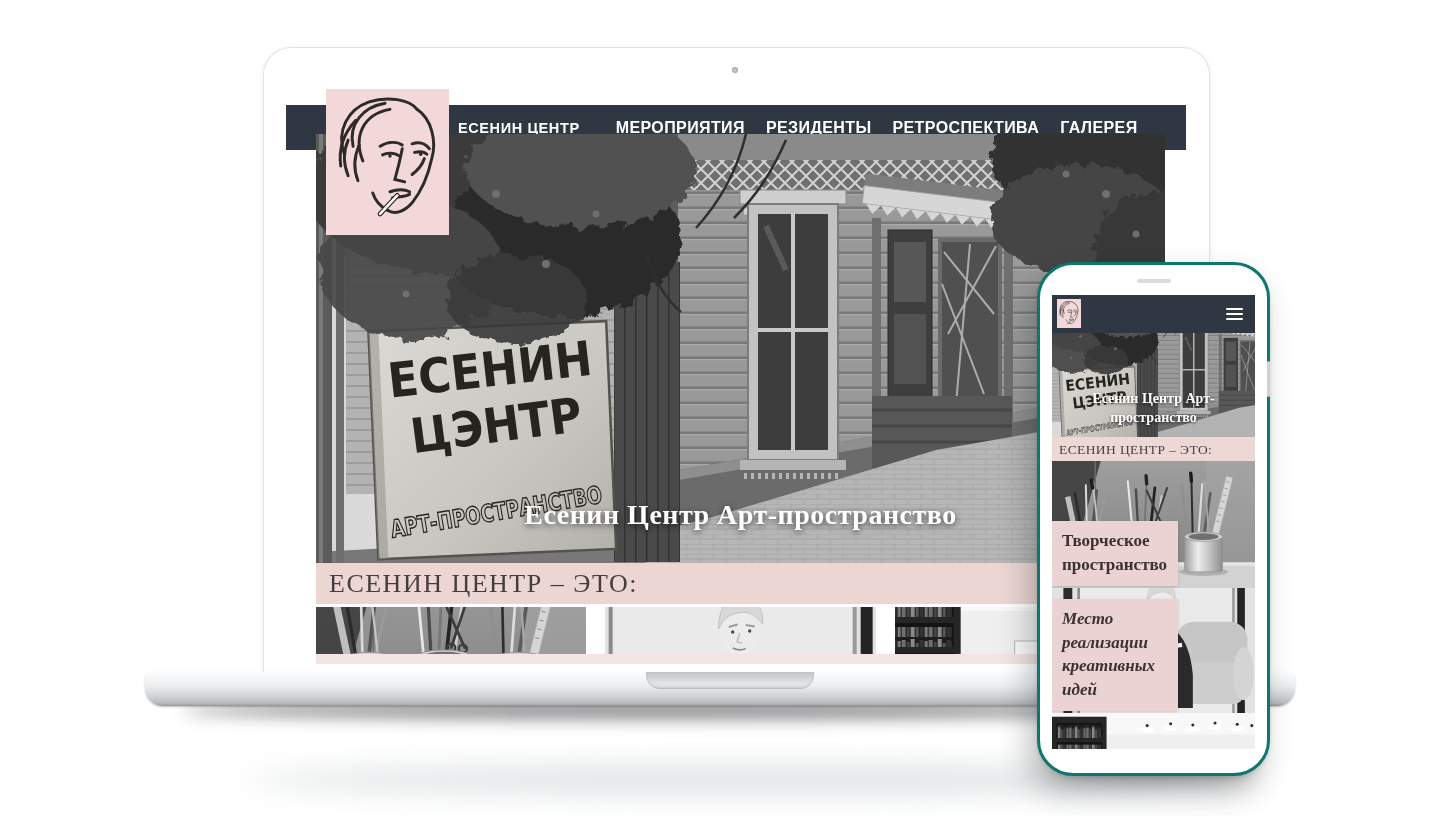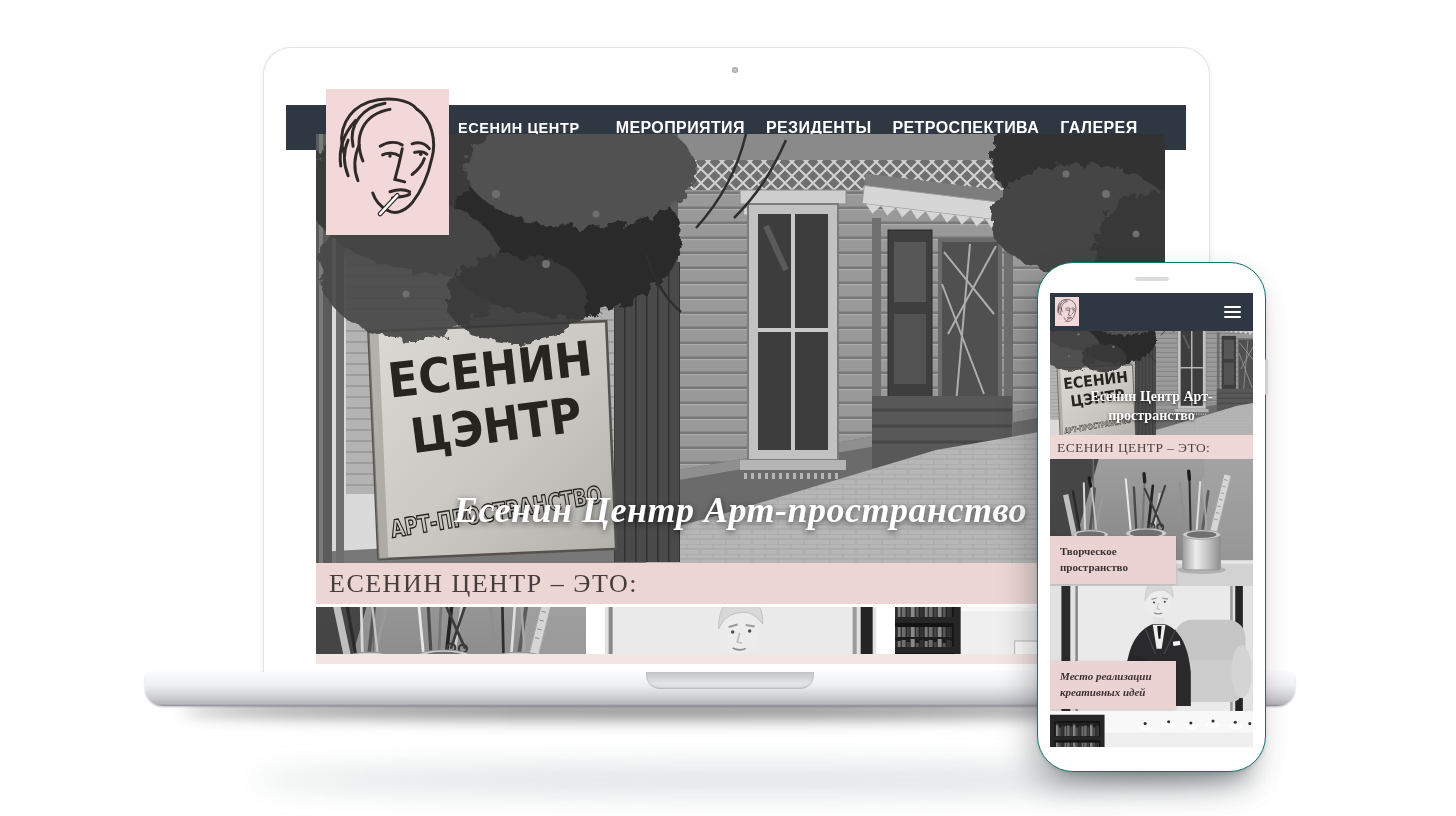--- a/index.html
+++ b/index.html
@@ -34,32 +34,32 @@
   .site-nav{display:flex;align-items:center;height:45px;padding-left:172px;}
   .nav-title{color:#ffffff;font-weight:bold;font-size:14.5px;letter-spacing:.6px;margin-right:36px;
              white-space:nowrap;cursor:pointer;}
   .nav-link{color:#ffffff;font-weight:bold;font-size:16px;letter-spacing:.4px;margin-right:21px;
             white-space:nowrap;cursor:pointer;}
   .logo-badge{left:40px;top:-2px;width:123px;height:148px;background:#f3d8da;z-index:6;}
   .logo-badge svg{display:block;width:100%;height:100%;}
   .hero{left:30px;top:45px;width:849px;height:429px;overflow:hidden;background:#d9d9d9;}
   .hero svg{display:block;width:100%;height:100%;}
   .hero-title{left:0;bottom:32px;width:100%;text-align:center;color:#ffffff;
-              font-family:"Liberation Serif","DejaVu Serif",serif;font-weight:bold;font-size:36px;
-              letter-spacing:.5px;text-shadow:0 2px 6px rgba(0,0,0,.6);font-style:italic;}
+              font-family:"Liberation Serif","DejaVu Serif",serif;font-weight:bold;font-size:28px;
+              letter-spacing:.5px;text-shadow:0 2px 6px rgba(0,0,0,.6);}
   .section-band{left:30px;top:474px;width:849px;height:41px;background:#ecd6d4;}
   .section-band span{display:block;line-height:42px;padding-left:13px;color:#453d3d;
               font-family:"Liberation Serif","DejaVu Serif",serif;font-size:26px;letter-spacing:1.5px;}
   .thumb-row{left:30px;top:518px;width:849px;height:47px;display:flex;gap:19px;}
   .thumb{flex:1;overflow:hidden;background:#cfcfcf;}
   .thumb svg{display:block;width:100%;height:100%;}
   .viewport-footer{left:30px;top:565px;width:849px;height:10px;background:#f3e5e4;}
 
   
-  #phone{left:1037px;top:262px;width:227px;height:508px;background:#ffffff;border:1px solid #0f766e;
+  #phone{left:1037px;top:262px;width:227px;height:508px;background:#ffffff;border:3px solid #0f766e;
          border-radius:36px;z-index:10;box-shadow:-8px 16px 30px rgba(40,42,46,.30),0 2px 4px rgba(0,0,0,.12);}
   #phone-speaker{left:97px;top:14px;width:34px;height:4px;background:#dcdcde;border-radius:2px;}
   #phone-btn{right:-2.5px;top:96px;width:3px;height:36px;background:#d2d2d5;border-radius:2px;}
   #phone-screen{left:12px;top:30px;width:203px;height:454px;background:#ffffff;overflow:hidden;}
   .m-header{left:0;top:0;width:203px;height:38px;background:#2e3742;}
   .m-logo{left:5px;top:4px;width:24px;height:29px;background:#f3d8da;}
   .m-logo svg{display:block;width:100%;height:100%;}
   .m-burger{right:12px;top:13px;width:17px;height:12px;display:flex;flex-direction:column;
             justify-content:space-between;cursor:pointer;}
   .m-burger i{display:block;height:2.4px;background:#ffffff;border-radius:1px;}
@@ -71,21 +71,21 @@
   .m-band{left:0;top:142px;width:203px;height:24px;background:#eed8d6;}
   .m-band span{display:block;line-height:25px;padding-left:7px;color:#4a4141;
                font-family:"Liberation Serif","DejaVu Serif",serif;font-size:13.5px;letter-spacing:.4px;}
   .m-img{left:0;width:203px;overflow:hidden;background:#c9c9c9;}
   .m-img svg{display:block;width:100%;height:100%;}
   #m-img-tools{top:166px;height:127px;}
   #m-img-man{top:293px;height:125px;font-style:italic;}
   #m-img-library{top:418px;height:36px;}
   .m-card{left:0;bottom:2px;width:107px;background:#ecd3d3;padding:8px 9px 9px 10px;
           color:#3a3132;font-family:"Liberation Serif","DejaVu Serif",serif;font-weight:bold;
-          font-size:11px;line-height:1.4;box-shadow:0 1px 3px rgba(0,0,0,.15);}
+          font-size:17px;line-height:1.4;box-shadow:0 1px 3px rgba(0,0,0,.15);}
 </style>
 </head>
 <body>
 
 <svg aria-hidden="true" style="position:absolute;width:0;height:0;overflow:hidden">
   <defs>
     <linearGradient id="g-sky" x1="0" y1="0" x2="1" y2="0">
       <stop offset="0" stop-color="#d8d8d8"></stop>
         <stop offset=".65" stop-color="#ededed"></stop>
       <stop offset="1" stop-color="#e2e2e2"></stop>

